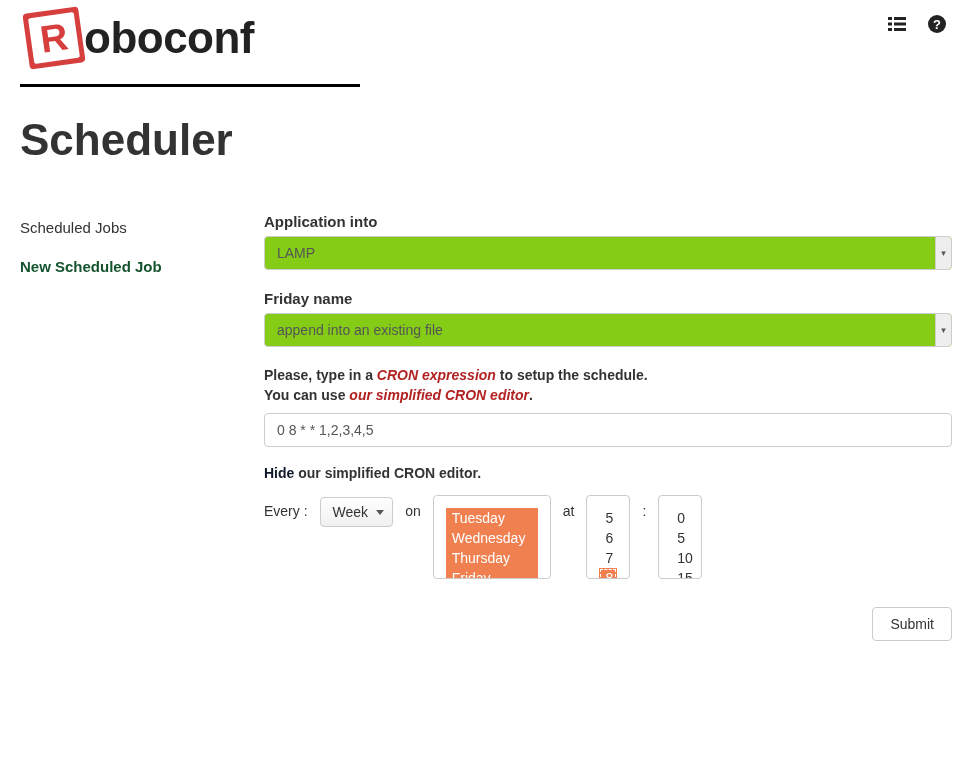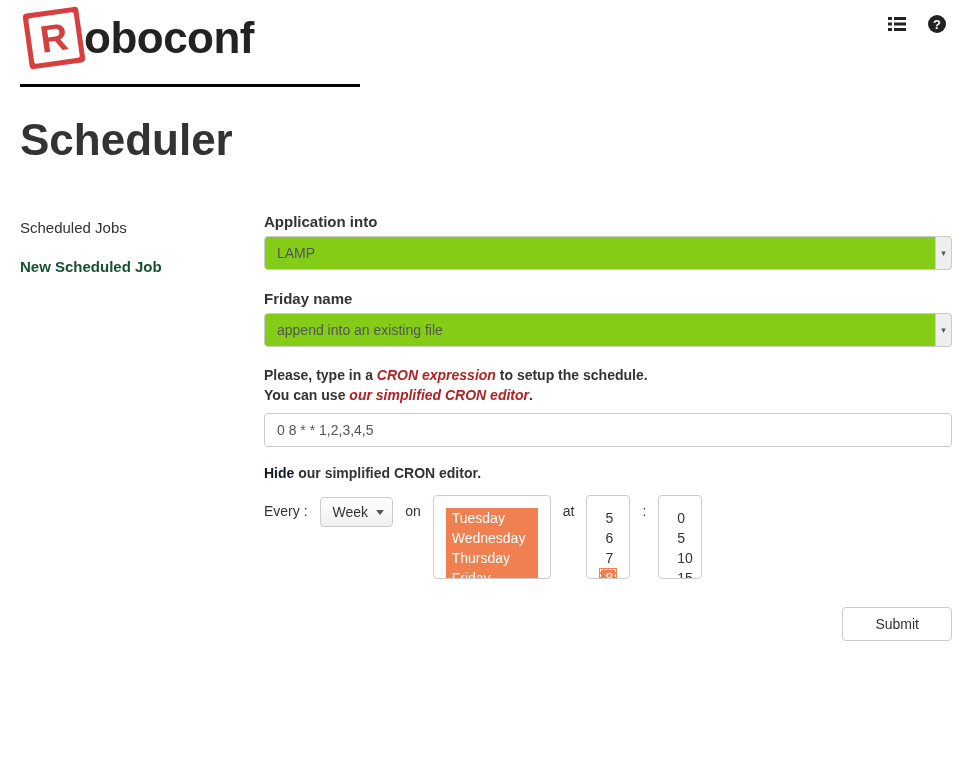--- a/index.html
+++ b/index.html
@@ -245,21 +245,21 @@
       background: #ccc;
       border-radius: 7px;
       border: 2px solid #f0f0f0;
     }
     .submit-row {
       display: flex;
       justify-content: flex-end;
       margin-top: 28px;
     }
     .submit-btn {
-      padding: 8px 32px;
+      padding: 8px 17px;
       border: 1px solid #ccc;
       border-radius: 4px;
       background: #fff;
       font-size: 14px;
       cursor: pointer;
       color: #333;
     }
     .colon {
       padding-top: 8px;
     }

